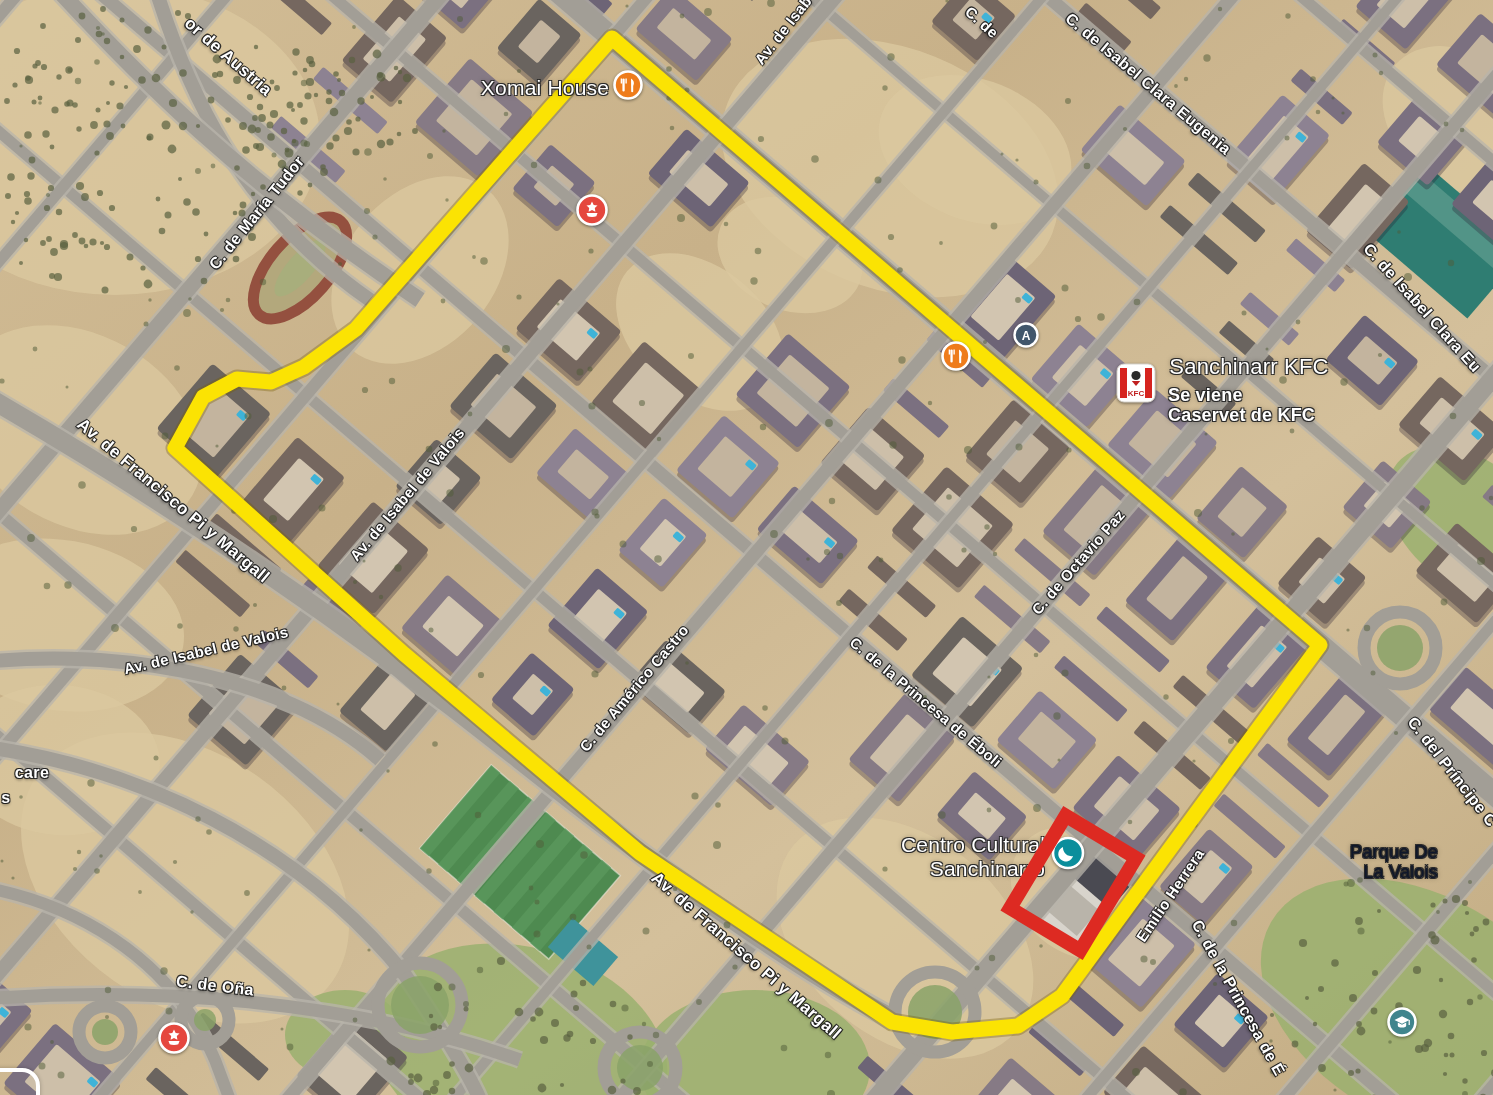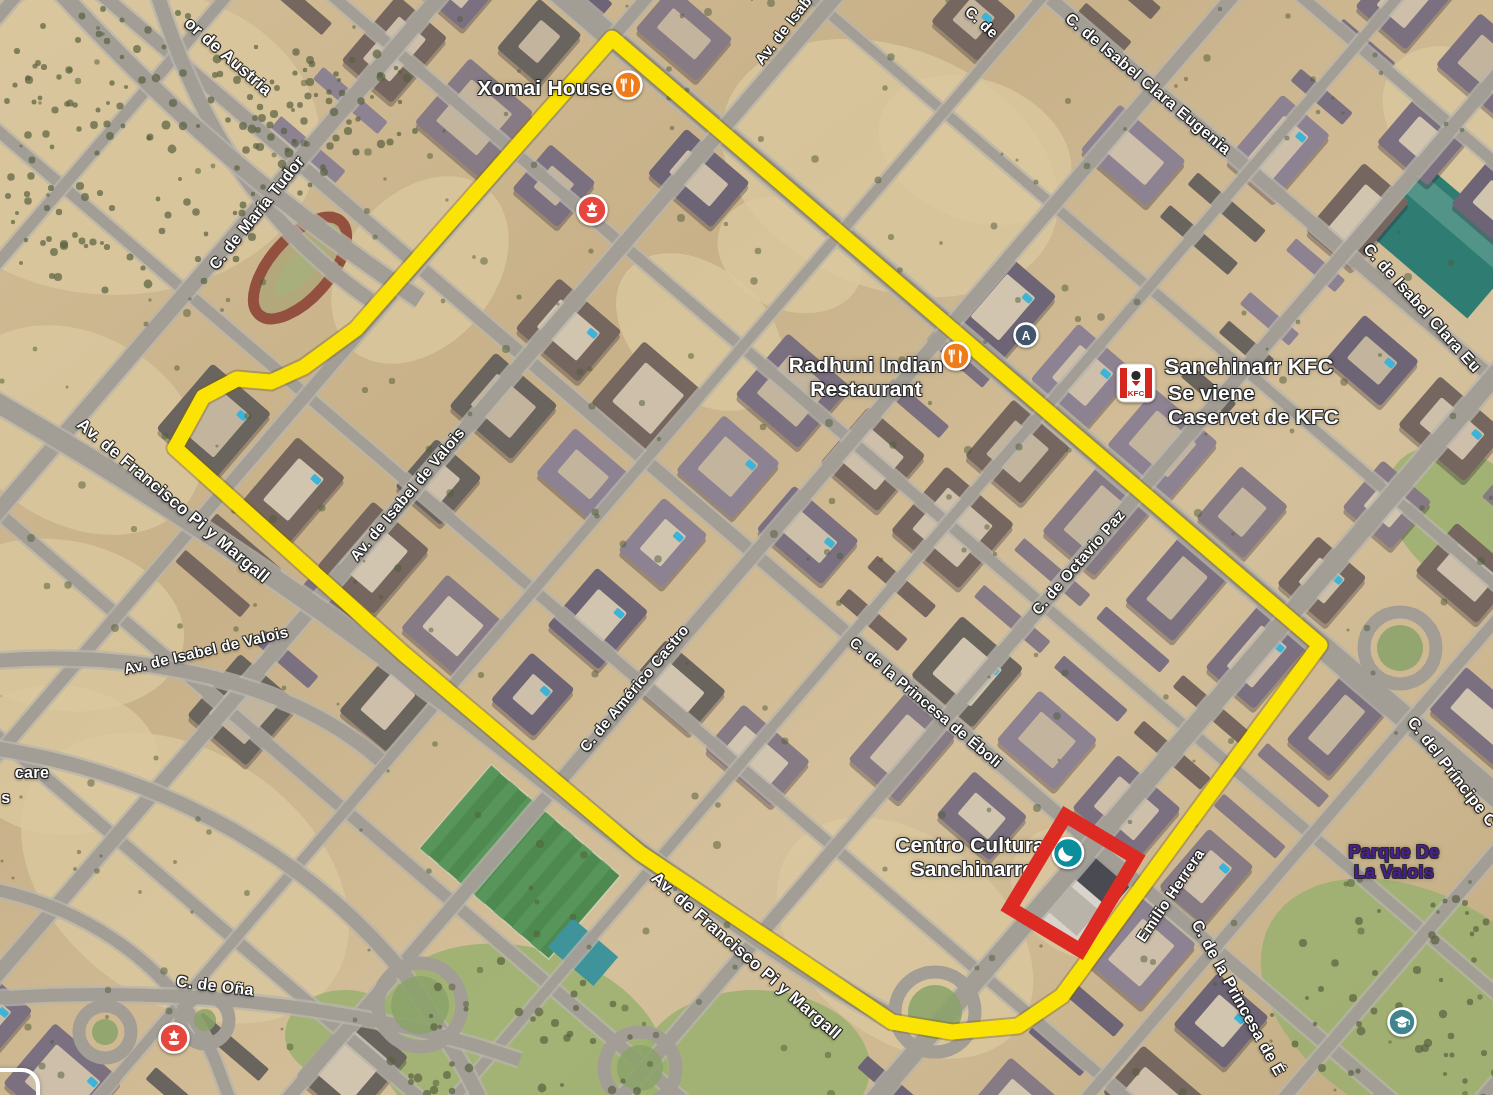--- a/index.html
+++ b/index.html
@@ -8,21 +8,21 @@
   .stage svg.layer{position:absolute;left:0;top:0;pointer-events:none;}
   #labels,#markers{position:absolute;left:0;top:0;width:100%;height:100%;pointer-events:none;}
   #labels{z-index:10;}
   #markers{z-index:22;}
   #base{z-index:1;}
   #yellow-layer{z-index:6;}
   #red-layer{z-index:30;}
   .street-label{position:absolute;white-space:nowrap;color:#fff;font-weight:700;letter-spacing:.4px;
     text-shadow:-1px -1px 0 rgba(30,30,30,.9),1px -1px 0 rgba(30,30,30,.9),
                 -1px 1px 0 rgba(30,30,30,.9),1px 1px 0 rgba(30,30,30,.9),0 2px 3px rgba(0,0,0,.45);}
-  .poi-label{position:absolute;white-space:nowrap;color:#fff;font-weight:700;text-align:center;
+  .poi-label{position:absolute;white-space:nowrap;color:#fff;font-weight:400;text-align:right;
     line-height:1.12;letter-spacing:.2px;
     text-shadow:-1px -1px 0 rgba(40,40,40,.95),1px -1px 0 rgba(40,40,40,.95),
                 -1px 1px 0 rgba(40,40,40,.95),1px 1px 0 rgba(40,40,40,.95),0 0 5px rgba(0,0,0,.55);}
   .poi-label.align-left{text-align:left;}
   .marker{position:absolute;transform:translate(-50%,-50%);filter:drop-shadow(0 1.5px 1.5px rgba(0,0,0,.45));}
   #corner-ui{position:absolute;left:-42px;top:1068px;width:74px;height:70px;border:4px solid #fff;
     border-radius:18px;z-index:40;box-shadow:0 0 4px rgba(0,0,0,.25);}
 </style>
 </head>
 <body>
@@ -1257,36 +1257,32 @@
       <div class="street-label" style="left: 1238px; top: 998px; font-size: 16px; transform: translate(-50%, -50%) rotate(61deg);">C. de la Princesa de É</div>
       <div class="street-label" style="left: 215px; top: 986px; font-size: 16px; transform: translate(-50%, -50%) rotate(7deg);">C. de Oña</div>
       <div class="street-label" style="left: 746px; top: 956px; font-size: 17px; transform: translate(-50%, -50%) rotate(41deg);">Av. de Francisco Pi y Margall</div>
       <div class="street-label" style="left: 783px; top: 30px; font-size: 15px; transform: translate(-50%, -50%) rotate(-52deg);">Av. de Isab</div>
       <div class="street-label" style="left: 982px; top: 22px; font-size: 15px; transform: translate(-50%, -50%) rotate(42deg);">C. de</div>
       <div class="street-label" style="left: 20px; top: 773px; font-size: 16px; transform: translate(-50%, -50%) rotate(0deg); margin-left: 12px;">care</div>
       <div class="street-label" style="left: 6px; top: 798px; font-size: 16px; transform: translate(-50%, -50%) rotate(0deg);">s</div>
       <div class="poi-label" style="left: 545px; top: 88px; font-size: 21px; transform: translate(-50%, -50%);">
         <div>Xomai House</div>
       </div>
-      <div class="poi-label" style="left: 866px; top: 377px; font-size: 21px; transform: translate(-50%, -50%);">
-        <div>Radhuni Indian</div>
-        <div>Restaurant</div>
-      </div>
       <div class="poi-label" style="left: 1249px; top: 367px; font-size: 22px; transform: translate(-50%, -50%);">
         <div>Sanchinarr KFC</div>
       </div>
-      <div class="poi-label align-left" style="left: 1168px; top: 405px; font-size: 21px; transform: translate(0px, -50%); font-weight: 600;">
+      <div class="poi-label align-left" style="left: 1168px; top: 405px; font-size: 18px; transform: translate(0px, -50%); font-weight: 600;">
         <div>Se viene</div>
         <div>Caservet de KFC</div>
       </div>
       <div class="poi-label" style="left: 973px; top: 857px; font-size: 21px; transform: translate(-50%, -50%);">
         <div>Centro Cultural</div>
         <div>Sanchinarro</div>
       </div>
-      <div class="poi-label" style="left: 1394px; top: 862px; font-size: 18px; transform: translate(-50%, -50%); color: #4c1d95;">
+      <div class="poi-label" style="left: 1394px; top: 862px; font-size: 18px; transform: translate(-50%, -50%); color: #0f172a;">
         <div>Parque De</div>
         <div>La Valois</div>
       </div>
     </div>
   <div id="markers">
       <div class="marker" style="left: 628px; top: 87px; pointer-events: auto;"><svg width="34" height="34" viewBox="-17 -17 34 34">
     <circle r="13.5" fill="#ee7c1b" stroke="#fff" stroke-width="2.6"></circle>
     <g fill="#fff">
       <rect x="-5.6" y="-6.5" width="2.3" height="13" rx="1.1"></rect>
       <rect x="-7.3" y="-6.5" width="1.4" height="5"></rect>

